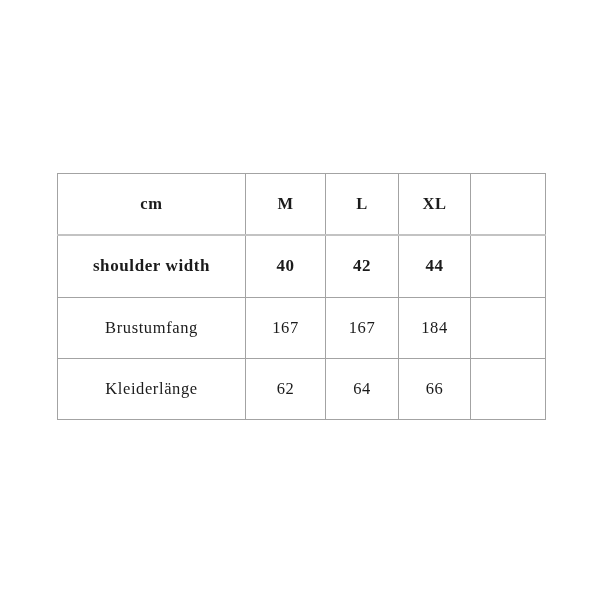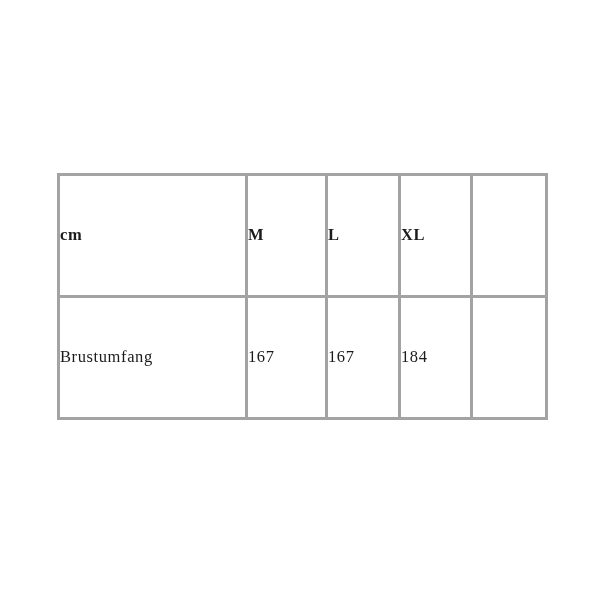--- a/index.html
+++ b/index.html
@@ -32,22 +32,22 @@
     table-layout: fixed;
   }
 
   table.size-chart col.c-label { width: 188px; }
   table.size-chart col.c-m     { width: 80px; }
   table.size-chart col.c-l     { width: 73px; }
   table.size-chart col.c-xl    { width: 72px; }
   table.size-chart col.c-blank { width: 75px; }
 
   table.size-chart td {
-    border: 3px solid #a3a3a3;
-    text-align: left;
+    border: 1px solid #a3a3a3;
+    text-align: center;
     vertical-align: middle;
     padding: 0;
     height: 49.4px;
     font-size: 16.5px;
     letter-spacing: 0.6px;
     line-height: 1.1;
     color: #1b1b1b;
   }
 
   
@@ -87,25 +87,39 @@
     </colgroup>
     <tbody>
       <tr class="header-row">
         <td class="head-unit">cm</td>
         <td class="head-size">M</td>
         <td class="head-size">L</td>
         <td class="head-size">XL</td>
         <td class="blank-cell"></td>
       </tr>
 
+      <tr class="row-bold">
+        <td>shoulder width</td>
+        <td>40</td>
+        <td>42</td>
+        <td>44</td>
+        <td class="blank-cell"></td>
+      </tr>
 
       <tr>
         <td>Brustumfang</td>
         <td>167</td>
         <td>167</td>
         <td>184</td>
         <td class="blank-cell"></td>
       </tr>
 
 
+      <tr>
+        <td>Kleiderlänge</td>
+        <td>62</td>
+        <td>64</td>
+        <td>66</td>
+        <td class="blank-cell"></td>
+      </tr>
     </tbody>
   </table>
 </div>
 
 </body></html>

